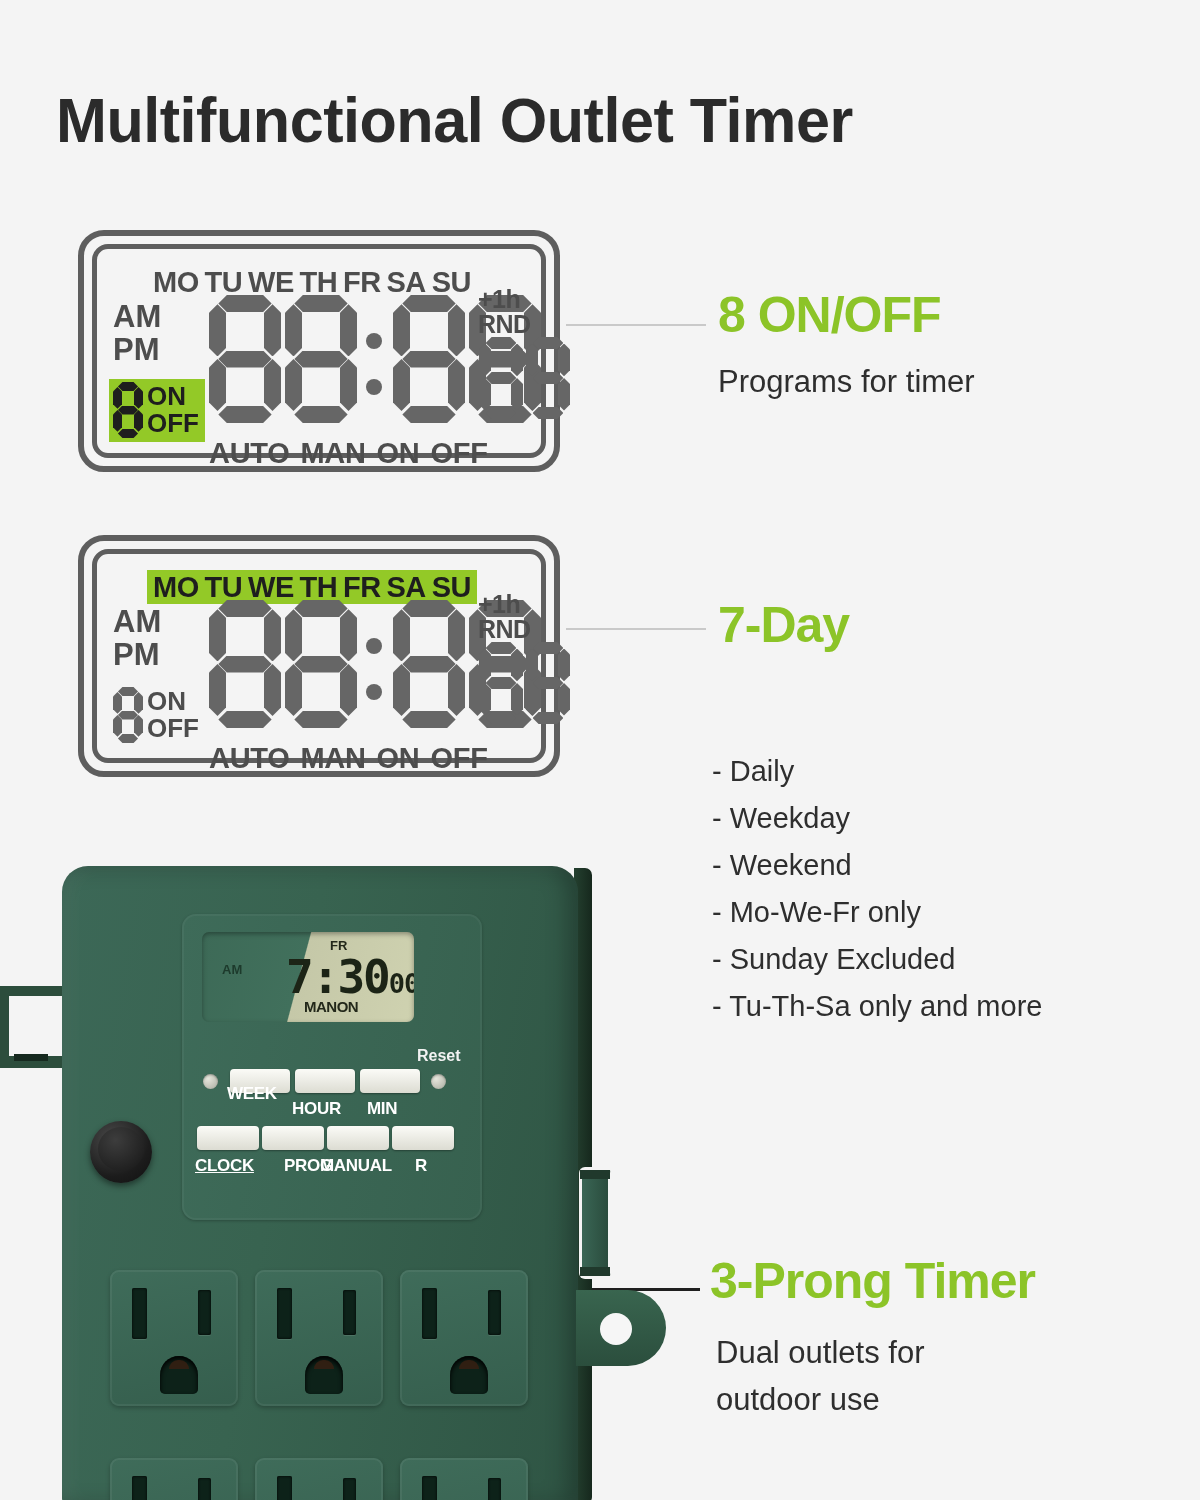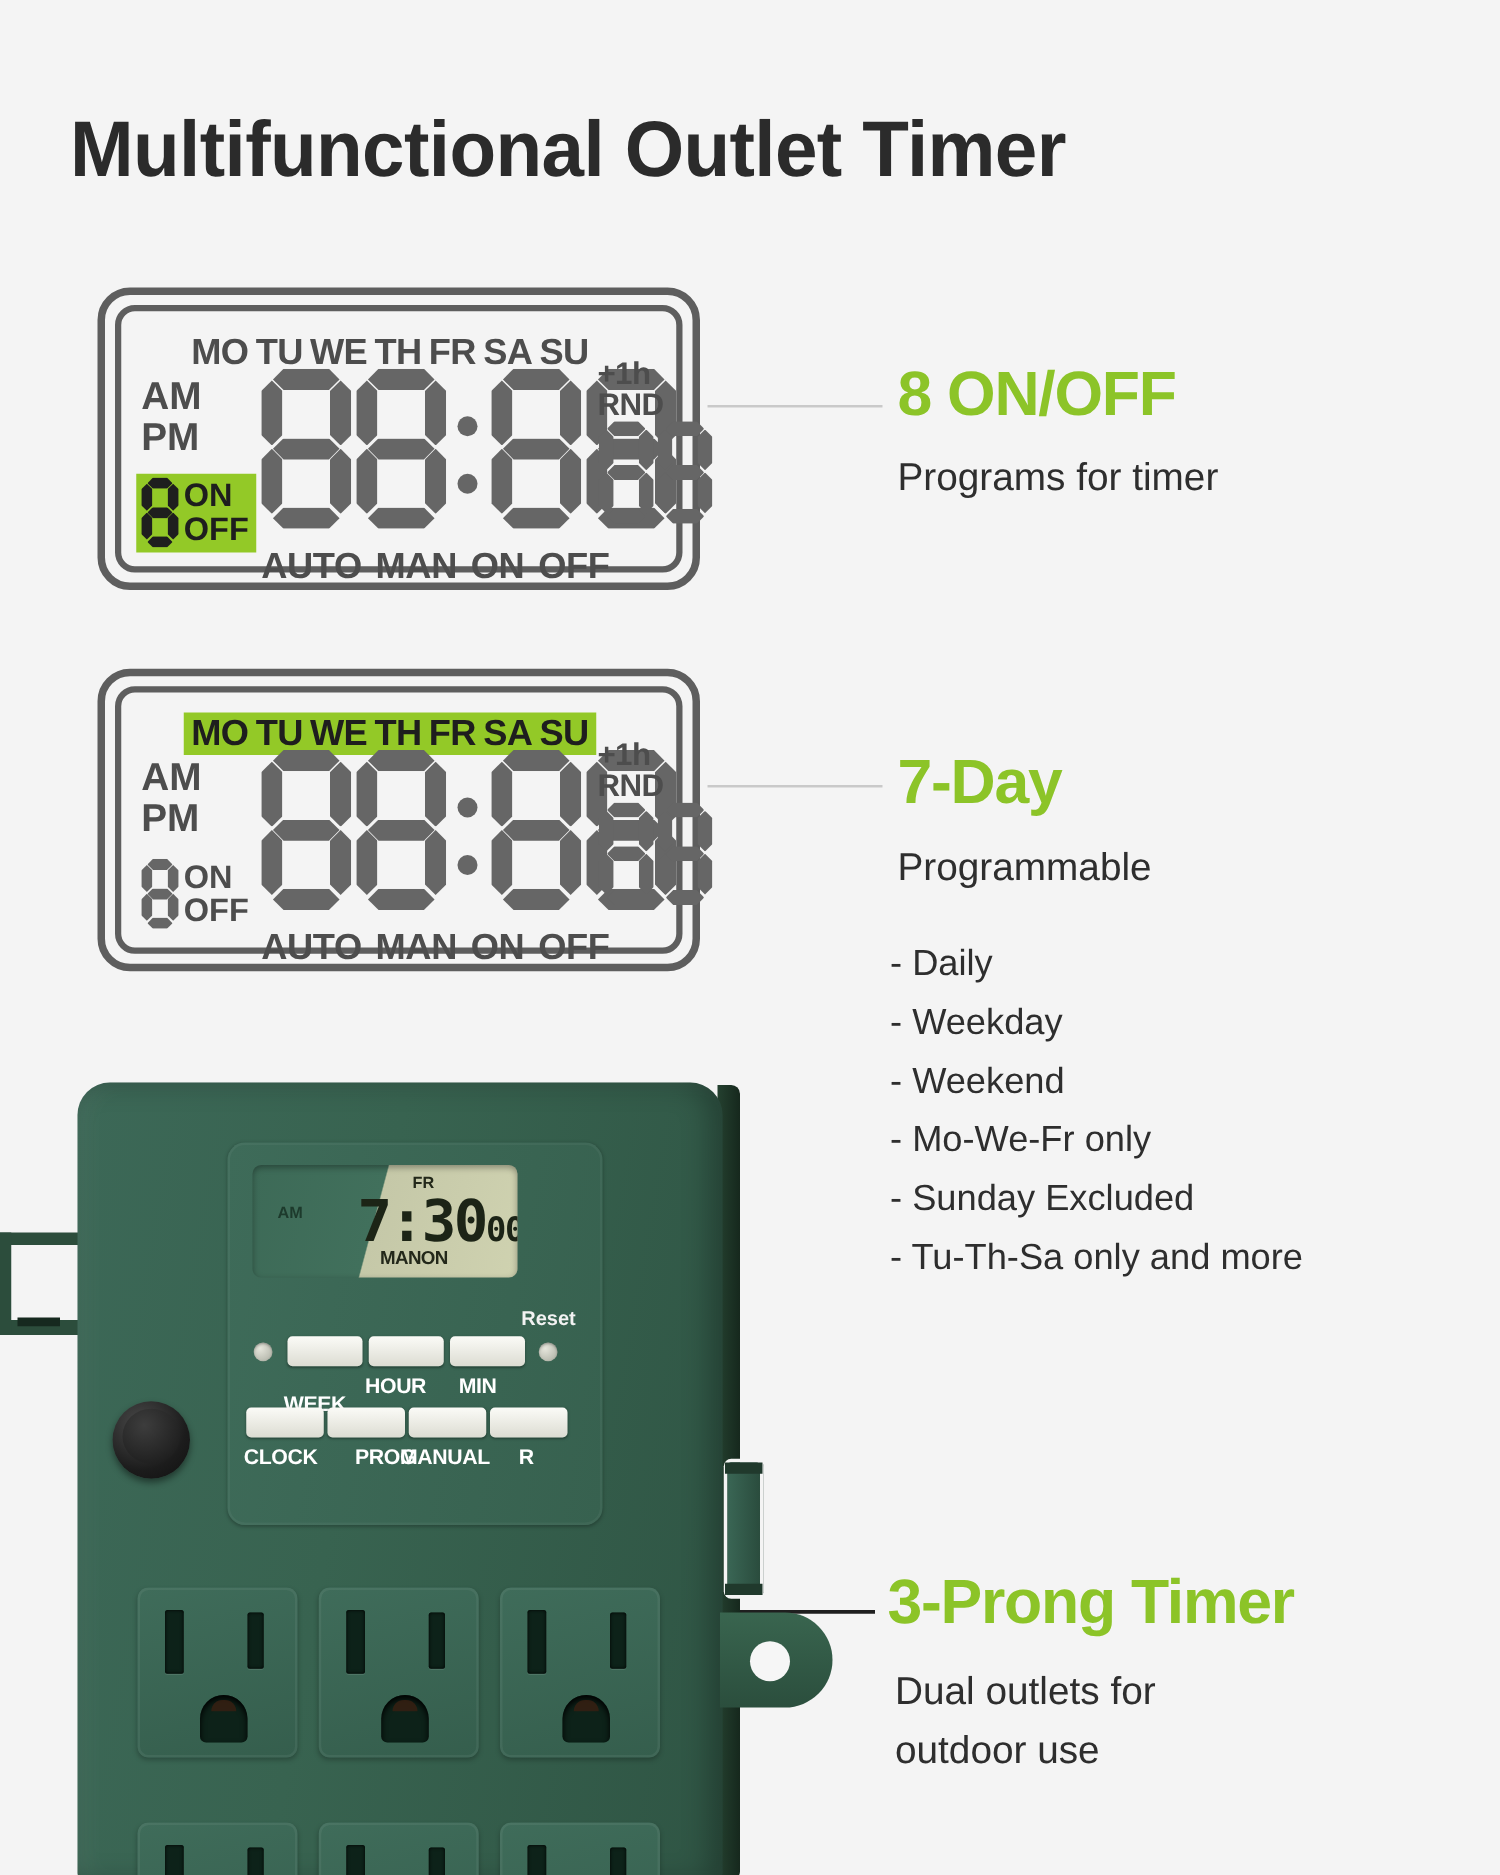--- a/index.html
+++ b/index.html
@@ -167,29 +167,29 @@
   .btn{
     position:absolute;height:24px;border-radius:4px;
     background:linear-gradient(180deg,#fbfbf7,#dcdcd2);
     box-shadow:0 1px 2px rgba(0,0,0,.35);
   }
   .btn-lbl{position:absolute;font-size:17px;font-weight:bold;color:#ffffff;letter-spacing:-0.3px;}
 
   #b-week{left:48px;top:155px;width:60px;}
   #b-hour{left:113px;top:155px;width:60px;}
   #b-min {left:178px;top:155px;width:60px;}
-  #l-week{left:45px;top:200px;}
+  #l-week{left:45px;top:170px;}
   #l-hour{left:110px;top:185px;}
   #l-min {left:185px;top:185px;}
 
   #b-clock {left:15px;top:212px;width:62px;}
   #b-prog  {left:80px;top:212px;width:62px;}
   #b-manual{left:145px;top:212px;width:62px;}
   #b-r     {left:210px;top:212px;width:62px;}
-  #l-clock {left:13px;top:242px;}
+  #l-clock {left:13px;top:242px;text-decoration:underline;}
   #l-prog  {left:102px;top:242px;}
   #l-manual{left:138px;top:242px;}
   #l-r     {left:233px;top:242px;}
 
   
   .knob{
     position:absolute;left:28px;top:255px;width:62px;height:62px;border-radius:50%;
     background:radial-gradient(circle at 36% 30%,#4a4a4a,#1c1c1c 62%,#101010);
     box-shadow:0 3px 6px rgba(0,0,0,.45);
   }
@@ -470,21 +470,20 @@
   </div>
 
   <div class="conn" id="conn1"></div>
   <div class="conn" id="conn2"></div>
   <div class="conn" id="conn3"></div>
 
   <div class="callout-h" id="co1h">8 ON/OFF</div>
   <div class="callout-sub" id="co1s">Programs for timer</div>
 
   <div class="callout-h" id="co2h">7-Day</div>
-  <div class="callout-sub" id="co2s">Programmable</div>
   <div class="bullets">
     <div>- Daily</div>
     <div>- Weekday</div>
     <div>- Weekend</div>
     <div>- Mo-We-Fr only</div>
     <div>- Sunday Excluded</div>
     <div>- Tu-Th-Sa only and more</div>
   </div>
 
   <div class="callout-h" id="co3h">3-Prong Timer</div>

